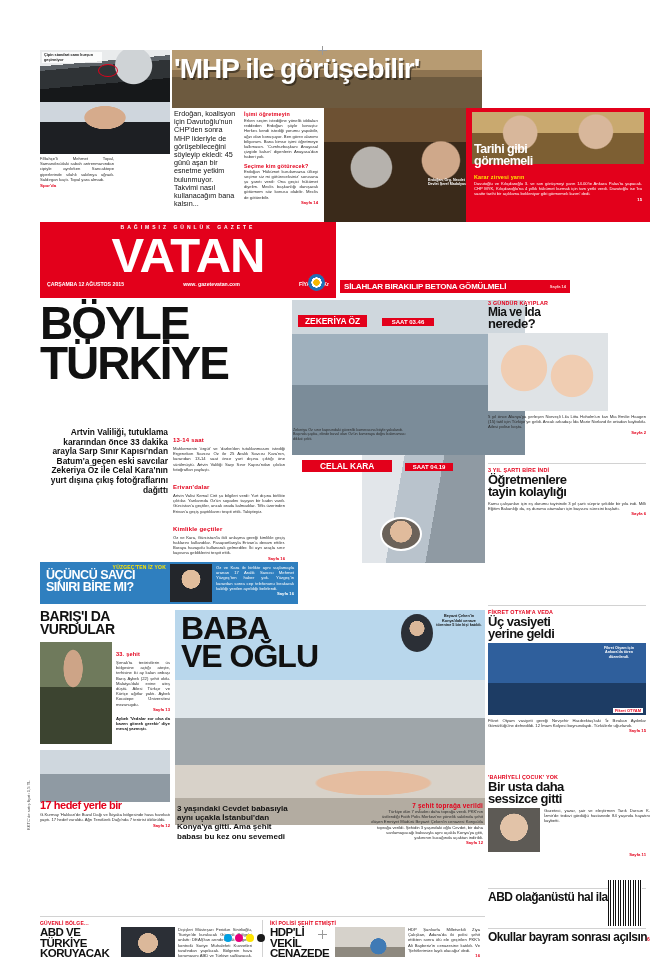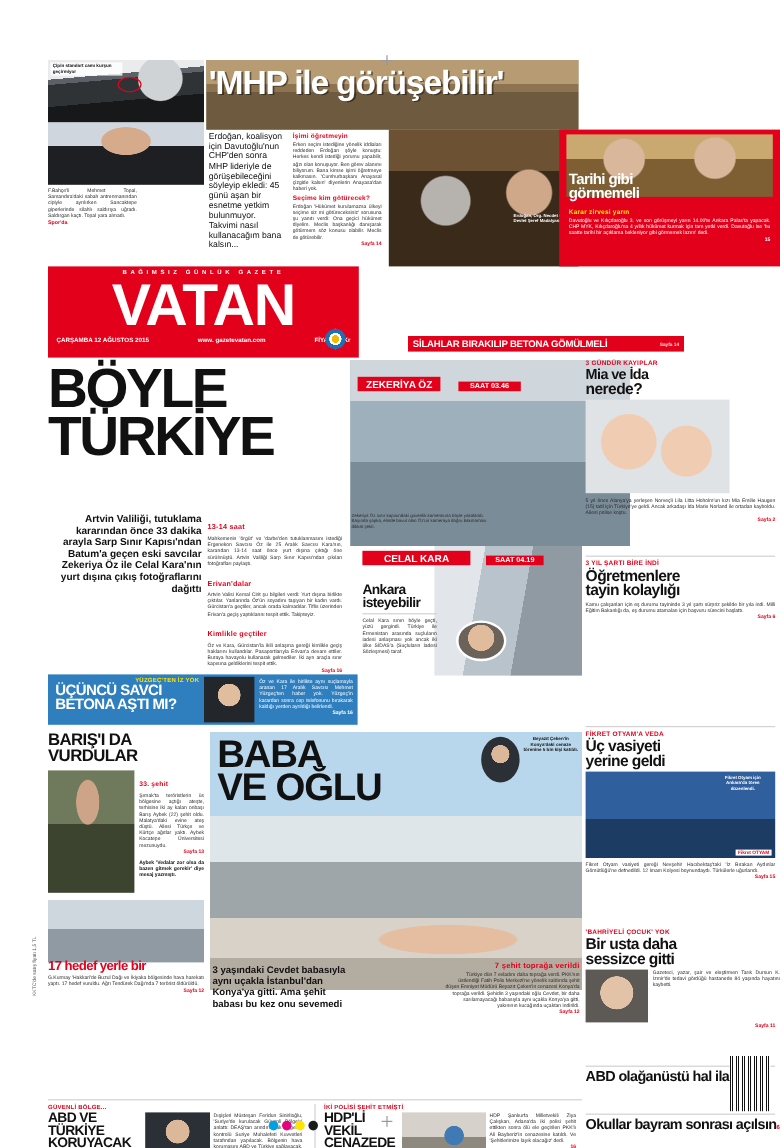--- a/index.html
+++ b/index.html
@@ -92,21 +92,21 @@
   }
   .ph-suit { background: radial-gradient(circle at 50% 38%, #dbb89a 0 26%, #2b2f36 27% 100%); }
   .ph-funeral {
     background:
       radial-gradient(circle at 62% 46%, #3f7ab5 0 16%, rgba(0,0,0,0) 17%),
       linear-gradient(180deg,#d6d2cb 0 48%, #8e897f 48% 100%);
   }
   .ph-yuzgec { background: radial-gradient(circle at 50% 40%, #e0bd9d 0 30%, #23262b 31% 100%); }
 
   
-  .masthead { position:absolute; left:40px; top:222px; width:259px; height:76px; background:#e3001b; }
+  .masthead { position:absolute; left:40px; top:222px; width:296px; height:76px; background:#e3001b; }
   .mh-sub { text-align:center; color:#fff; font-size:5px; letter-spacing:3px; font-weight:bold; padding-top:2px;}
   .mh-logo {
     text-align:center; color:#fff; font-weight:bold; font-size:49px;
     letter-spacing:-1px; line-height:50px; font-family:"Liberation Sans", sans-serif;
   }
   .mh-foot { display:flex; justify-content:space-between; padding:0 7px; color:#fff; font-size:5.2px; font-weight:bold; margin-top:1px;}
   .eye { position:absolute; right:11px; bottom:7px; width:17px; height:17px; border-radius:50%;
          background:radial-gradient(circle at 50% 50%, #f5b800 0 26%, #fff 27% 42%, #1f6fb5 43% 72%, #fff 73% 100%); }
 
   
@@ -204,34 +204,28 @@
       <div class="sayfa" style="font-size:4.2px;text-align:right;">Sayfa 16</div>
     </div>
   </div>
 
   <div style="position:absolute;left:302px;top:455px;width:183px;height:108px;">
     <div class="imgbox ph-cctv-b" style="position:absolute;left:60px;top:0;width:123px;height:108px;"></div>
     <div style="position:absolute;left:0;top:0;">
       <div class="flag" style="font-size:8.4px;padding:1px 18px;">CELAL KARA</div>
       <div style="background:#e3001b;color:#fff;font-weight:bold;font-size:6px;display:inline-block;padding:1px 8px;margin-top:1px;margin-left:8px;">SAAT 04.19</div>
     </div>
-    <div style="position:absolute;left:0;top:32px;width:62px;">
-      <div class="hl blk" style="font-size:11.5px;">Ankara</div>
-      <div class="hl blk" style="font-size:11.5px;">isteyebilir</div>
-      <div class="rule" style="height:1px;margin:3px 0 2px;"></div>
-      <div class="tiny">Celal Kara sınırı böyle geçti, yüzü gergindi. Türkiye ile Ermenistan arasında suçluların iadesi anlaşması yok ancak iki ülke SİDAS'a (Suçluların İadesi Sözleşmesi) taraf.</div>
-    </div>
     <div class="imgbox ph-face-a" style="position:absolute;left:78px;top:62px;width:42px;height:34px;border-radius:50%;border:2px solid #fff;"></div>
   </div>
 
   <div style="position:absolute;left:40px;top:562px;width:258px;height:42px;background:#2f7fbf;">
     <div style="position:absolute;left:6px;top:2px;width:120px;">
       <div class="kicker" style="color:#ffe500;font-size:5px;text-align:right;">YÜZGEÇ'TEN İZ YOK</div>
       <div class="hl white" style="font-size:12.5px;">ÜÇÜNCÜ SAVCI</div>
-      <div class="hl white" style="font-size:12.5px;">BETONA AŞTI MI?</div>
+      <div class="hl white" style="font-size:12.5px;">SINIRI BİRE MI?</div>
     </div>
     <div class="imgbox ph-yuzgec" style="position:absolute;left:130px;top:2px;width:42px;height:38px;"></div>
     <div style="position:absolute;left:176px;top:3px;width:78px;">
       <div class="tiny" style="color:#fff;">Öz ve Kara ile birlikte aynı suçlamayla aranan 17 Aralık Savcısı Mehmet Yüzgeç'ten haber yok. Yüzgeç'in karardan sonra cep telefonunu bırakarak kaldığı yerden ayrıldığı belirlendi.</div>
       <div style="font-size:4.2px;color:#fff;font-weight:bold;text-align:right;">Sayfa 16</div>
     </div>
   </div>
 
   <div style="position:absolute;left:40px;top:610px;width:130px;height:260px;">
     <div class="hl blk" style="font-size:14px;">BARIŞ'I DA</div>

